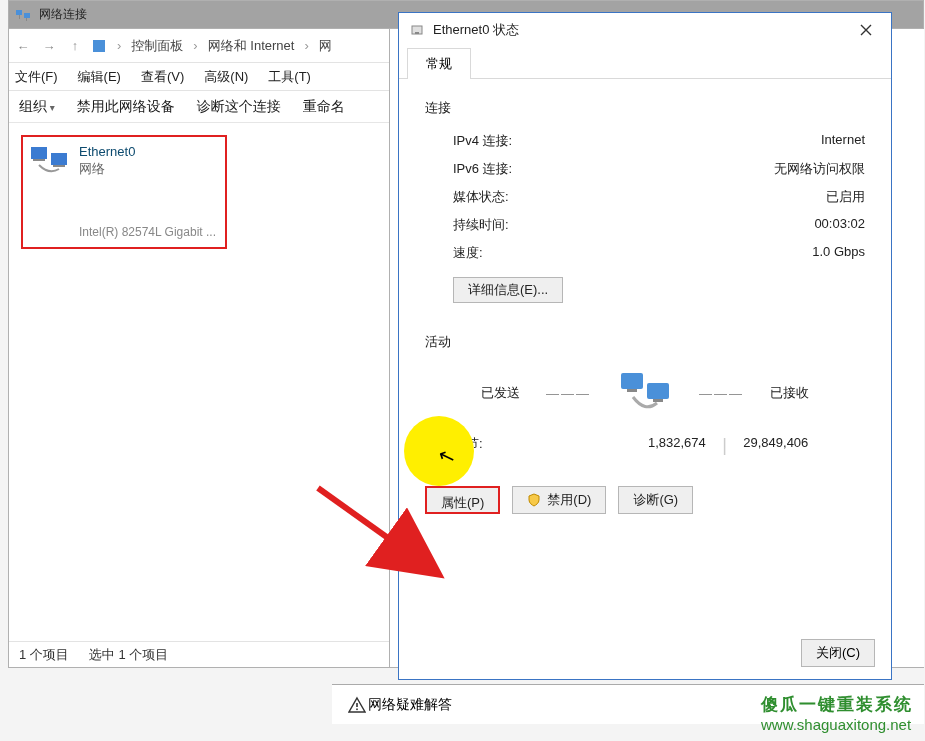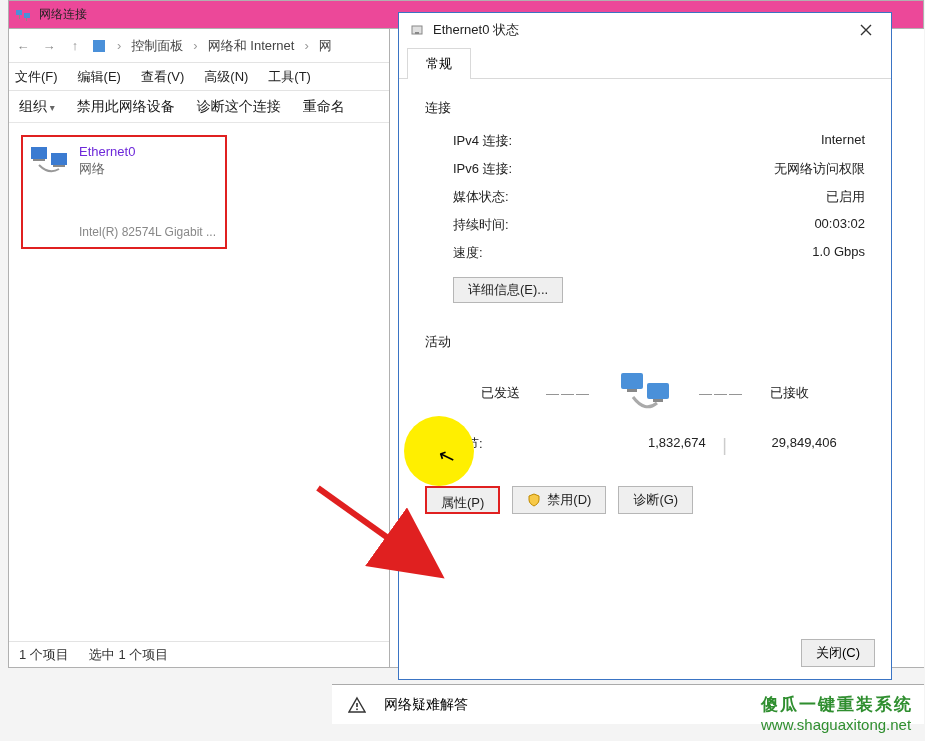--- a/index.html
+++ b/index.html
@@ -9,21 +9,21 @@
   .explorer {
     position:absolute; left:8px; top:28px; width:382px; height:640px;
     background:#fff; border:1px solid #b0b0b0;
   }
   .explorer-overflow {
     position:absolute; left:390px; top:28px; width:534px; height:640px;
     background:#fff; border-top:1px solid #b0b0b0; border-bottom:1px solid #b0b0b0;
   }
   .titlebar {
     height:28px; position:absolute; left:8px; top:0; width:916px;
-    background:#ec4899; border:1px solid #b0b0b0; border-bottom:none;
+    background:#a3a3a3; border:1px solid #b0b0b0; border-bottom:none;
     display:flex; align-items:center; padding:0 6px; font-size:12px; color:#222;
   }
   .titlebar .tb-icon { width:16px; height:16px; margin-right:8px; }
   .addrbar {
     height:34px; display:flex; align-items:center; font-size:13px; color:#444;
     border-bottom:1px solid #e3e3e3; padding:0 4px; gap:6px;
   }
   .nav-arrow { width:20px; height:20px; color:#888; display:flex; align-items:center; justify-content:center; }
   .crumb-sep { color:#999; margin:0 4px; }
   .menubar {
@@ -35,21 +35,21 @@
     padding:0 10px; gap:22px; border-bottom:1px solid #e6e6e6;
   }
   .toolbar .dd::after{ content:" ▾"; font-size:10px; color:#666; }
   .content { padding:12px; }
   .adapter {
     width:206px; padding:6px; display:flex; gap:8px;
     border:2px solid #e02020;
   }
   .adapter-icon { width:42px; height:36px; }
   .adapter-text { font-size:13px; line-height:17px; }
-  .adapter-text .l1 { color:#6d28d9; }
+  .adapter-text .l1 { color:#0c4a6e; }
   .adapter-text .l2 { color:#666; }
   .adapter-text .l3 { color:#888; font-size:12px;margin-top:47px; }
   .statusbar {
     position:absolute; bottom:0; left:0; right:0; height:26px;
     border-top:1px solid #e3e3e3; display:flex; align-items:center;
     padding:0 10px; gap:20px; font-size:13px; color:#333;
   }
 
   
   .dialog {
@@ -87,21 +87,21 @@
   .activity-row{
     display:flex; align-items:center; justify-content:center; gap:26px;
     margin-top:18px; font-size:13px;
   }
   .dash{ color:#888; letter-spacing:2px; }
   .pcicon{ width:56px; height:48px; }
   .bytes-row{ display:flex; padding:18px 0 0 28px; font-size:13px; }
   .bytes-row .lbl{ width:110px; }
   .bytes-row .c1{ width:160px; text-align:right; }
   .bytes-row .sep{ width:40px; text-align:center; color:#ccc; font-size:18px; }
-  .bytes-row .c2{ width:130px; text-align:center; }
+  .bytes-row .c2{ width:130px; text-align:left; }
 
   .btn-row{ display:flex; gap:12px; margin-top:30px; }
   .btn-red{ border:2px solid #e02020;flex-direction:column; }
   .dlg-footer{
     position:absolute; bottom:12px; right:16px;
   }
 
   
   .yellow-cursor{
     position:absolute; left:404px; top:416px; width:70px; height:70px;
@@ -111,21 +111,21 @@
     position:absolute; left:438px; top:444px; font-size:20px; color:#000;
     transform:rotate(-20deg);
   }
   .red-arrow{
     position:absolute; left:310px; top:480px; width:140px; height:100px;
     pointer-events:none;
   }
   .troubleshoot-bar{
     position:absolute; left:332px; top:684px; width:592px; height:40px;
     background:#fff; border-top:1px solid #aaa; display:flex; align-items:center;
-    padding:0 16px; gap:18px; font-size:14px;
+    padding:0 16px; gap:2px; font-size:14px;
   }
   .watermark{
     position:absolute; right:12px; bottom:6px; text-align:left;
     font-family:"SimHei","Microsoft YaHei"; line-height:20px;
   }
   .watermark .w1{ color:#2f8e2f; font-size:17px; font-weight:700; letter-spacing:2px;}
   .watermark .w2{ color:#2f8e2f; font-size:15px;}
 
   
   .shield{ width:14px; height:14px; display:inline-block; }

